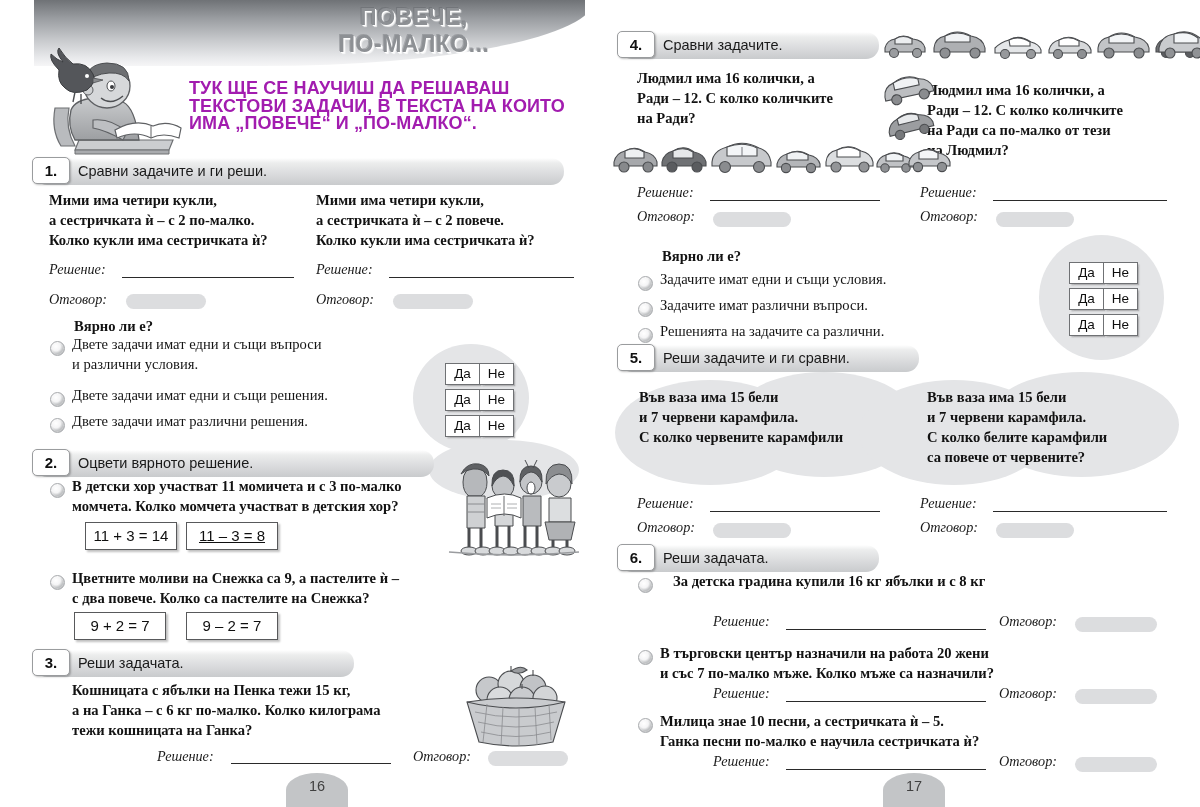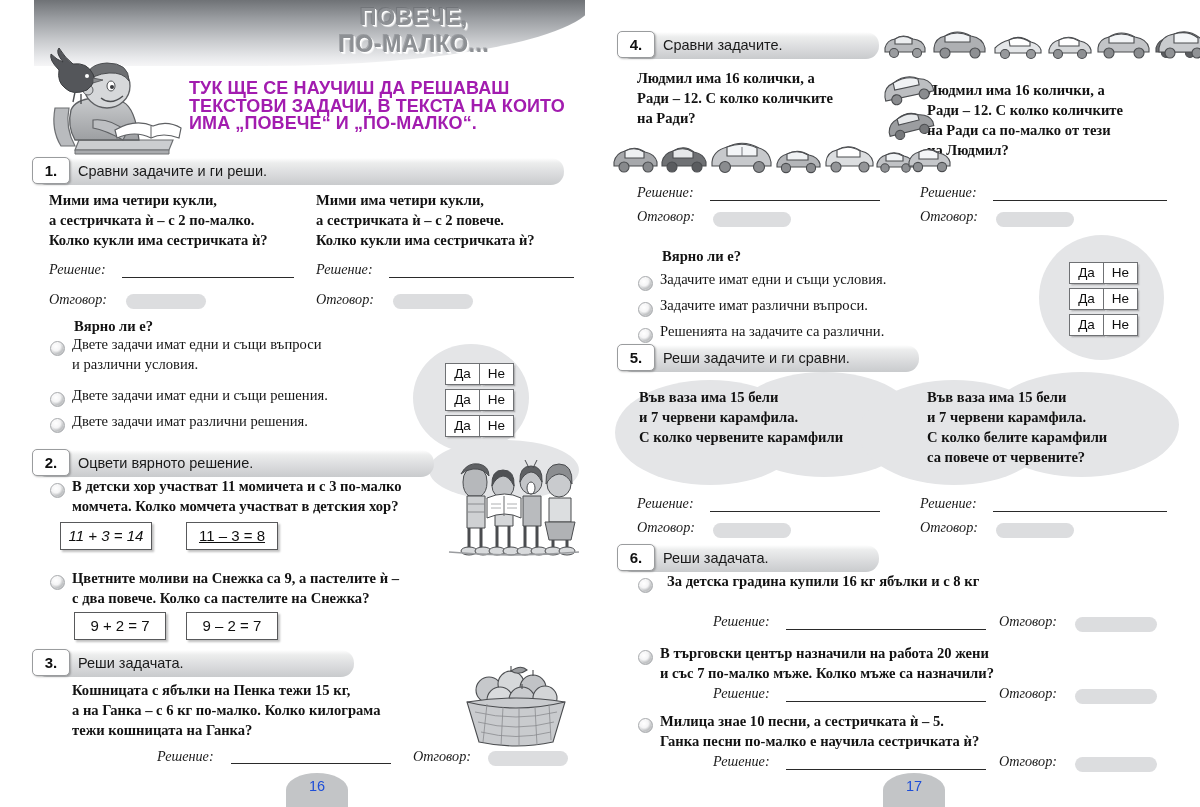--- a/index.html
+++ b/index.html
@@ -110,21 +110,21 @@
     box-shadow:2px 2px 2px rgba(0,0,0,.25);
   }
 
   
   .blob{position:absolute;background:#e4e5e7;border-radius:50%;}
 
   
   .pagenum{
     position:absolute;width:62px;height:34px;background:#c3c5c7;
     border-top-left-radius:62px 34px;border-top-right-radius:62px 34px;
-    font-size:14.5px;color:#1d4ed8;text-align:center;line-height:26px;
+    font-size:14.5px;color:#404040;text-align:center;line-height:26px;
   }
 
   .ill{position:absolute;}
 </style>
 </head>
 <body>
 
 <div class="spread">
 
   <div class="page page-left">
@@ -233,21 +233,21 @@
     <div class="secbar" style="left:25px;top:450px;width:400px;">
       <div class="secnum">2.</div>
       <div class="sectext">Оцвети вярното решение.</div>
     </div>
 
     <div class="bullet" style="left:41px;top:483px;"></div>
     <div class="prob" style="left:63px;top:476px;width:380px;">
       <div>В детски хор участват 11 момичета и с 3 по-малко</div>
       <div>момчета. Колко момчета участват в детския хор?</div>
     </div>
-    <div class="eqbox" style="left:51px;top:522px;width:90px;font-style:italic;">11 + 3 = 14</div>
+    <div class="eqbox" style="left:76px;top:522px;width:90px;">11 + 3 = 14</div>
     <div class="eqbox" style="left:177px;top:522px;width:90px;text-decoration:underline;">11 – 3 = 8</div>
 
     <div class="bullet" style="left:41px;top:575px;"></div>
     <div class="prob" style="left:63px;top:568px;width:380px;">
       <div>Цветните моливи на Снежка са 9, а пастелите ѝ –</div>
       <div>с два повече. Колко са пастелите на Снежка?</div>
     </div>
     <div class="eqbox" style="left:65px;top:612px;width:90px;">9 + 2 = 7</div>
     <div class="eqbox" style="left:177px;top:612px;width:90px;">9 – 2 = 7</div>
 
@@ -533,21 +533,21 @@
     <div class="rule" style="left:384px;top:511px;width:174px;"></div>
     <div class="lbl" style="left:311px;top:519px;">Отговор:</div>
     <div class="pill" style="left:387px;top:523px;width:78px;"></div>
 
     <div class="secbar" style="left:10px;top:545px;width:260px;">
       <div class="secnum">6.</div>
       <div class="sectext">Реши задачата.</div>
     </div>
 
     <div class="bullet" style="left:29px;top:578px;"></div>
-    <div class="prob" style="left:58px;top:571px;width:430px;">
+    <div class="prob" style="left:64px;top:571px;width:430px;">
       <div>За детска градина купили 16 кг ябълки и с 8 кг</div>
     </div>
     <div class="lbl" style="left:104px;top:613px;">Решение:</div>
     <div class="rule" style="left:177px;top:629px;width:200px;"></div>
     <div class="lbl" style="left:390px;top:613px;">Отговор:</div>
     <div class="pill" style="left:466px;top:617px;width:82px;"></div>
 
     <div class="bullet" style="left:29px;top:650px;"></div>
     <div class="prob" style="left:51px;top:643px;width:430px;">
       <div>В търговски център назначили на работа 20 жени</div>

